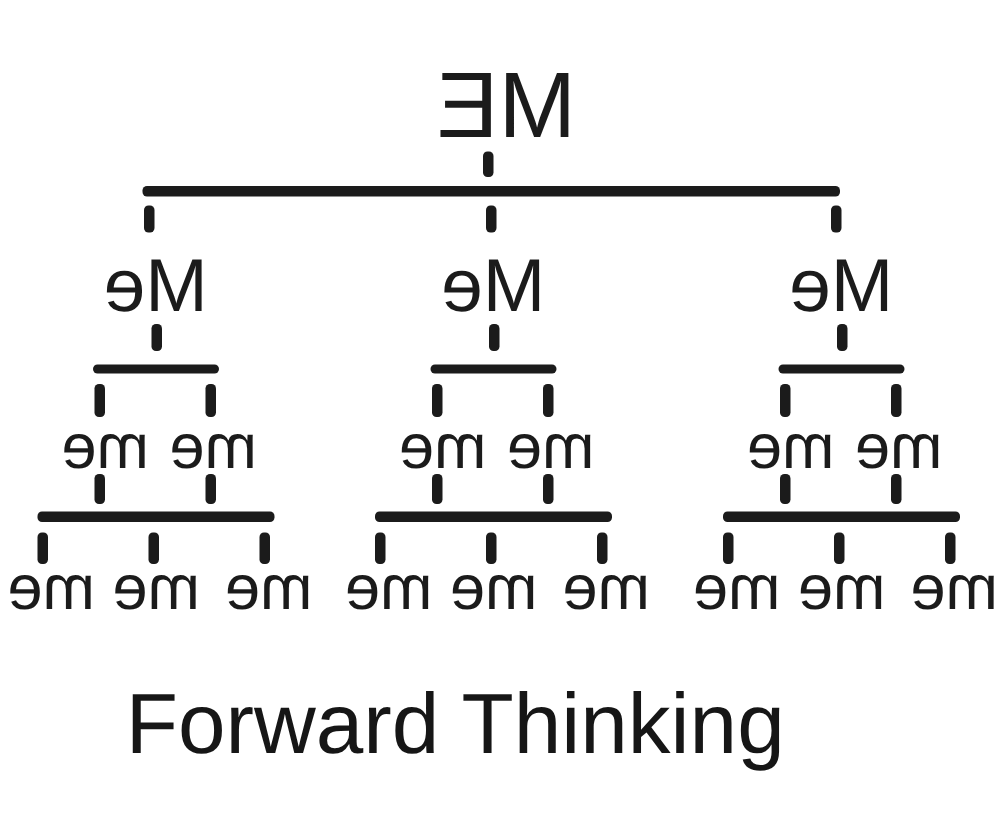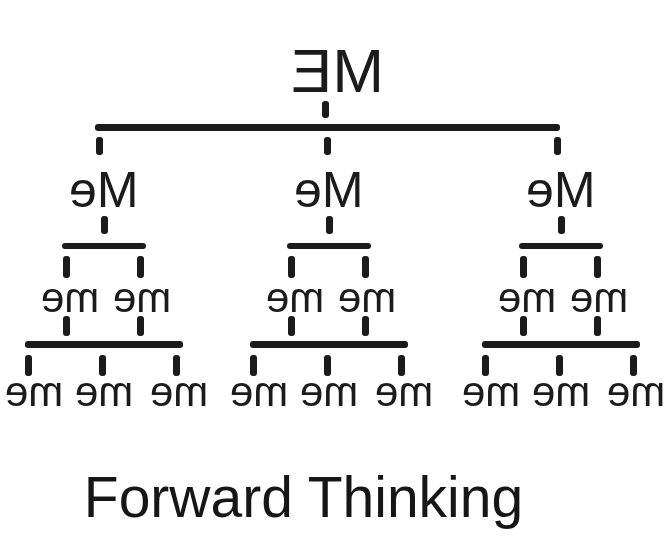--- a/index.html
+++ b/index.html
@@ -47,21 +47,21 @@
   .bar3  { left: 1px;   top: 176px; width: 158px; height: 7px; }
   .dd1   { left: 1px;   top: 190px; height: 21px; }
   .dd2   { left: 75px;  top: 190px; height: 21px; }
   .dd3   { left: 149px; top: 190px; height: 21px; }
   .leaf  { position: absolute; top: 206px; width: 60px; text-align: center;
            font-size: 42px; line-height: 1; }
   .leaf1 { left: -20px; } .leaf2 { left: 50px; } .leaf3 { left: 125px; }
 
   
   .caption { position: absolute; left: 0; top: 455px; width: 607px;
-             text-align: center; font-size: 57px; line-height: 1; color: #161616; margin-top: 14px; }
+             text-align: center; font-size: 57px; line-height: 1; color: #161616; }
 </style>
 </head>
 <body>
 
 <div class="canvas">
 
   <div class="root-label">
     <span class="mirror">ME</span>
   </div>
   <div class="dash root-dash"></div>

